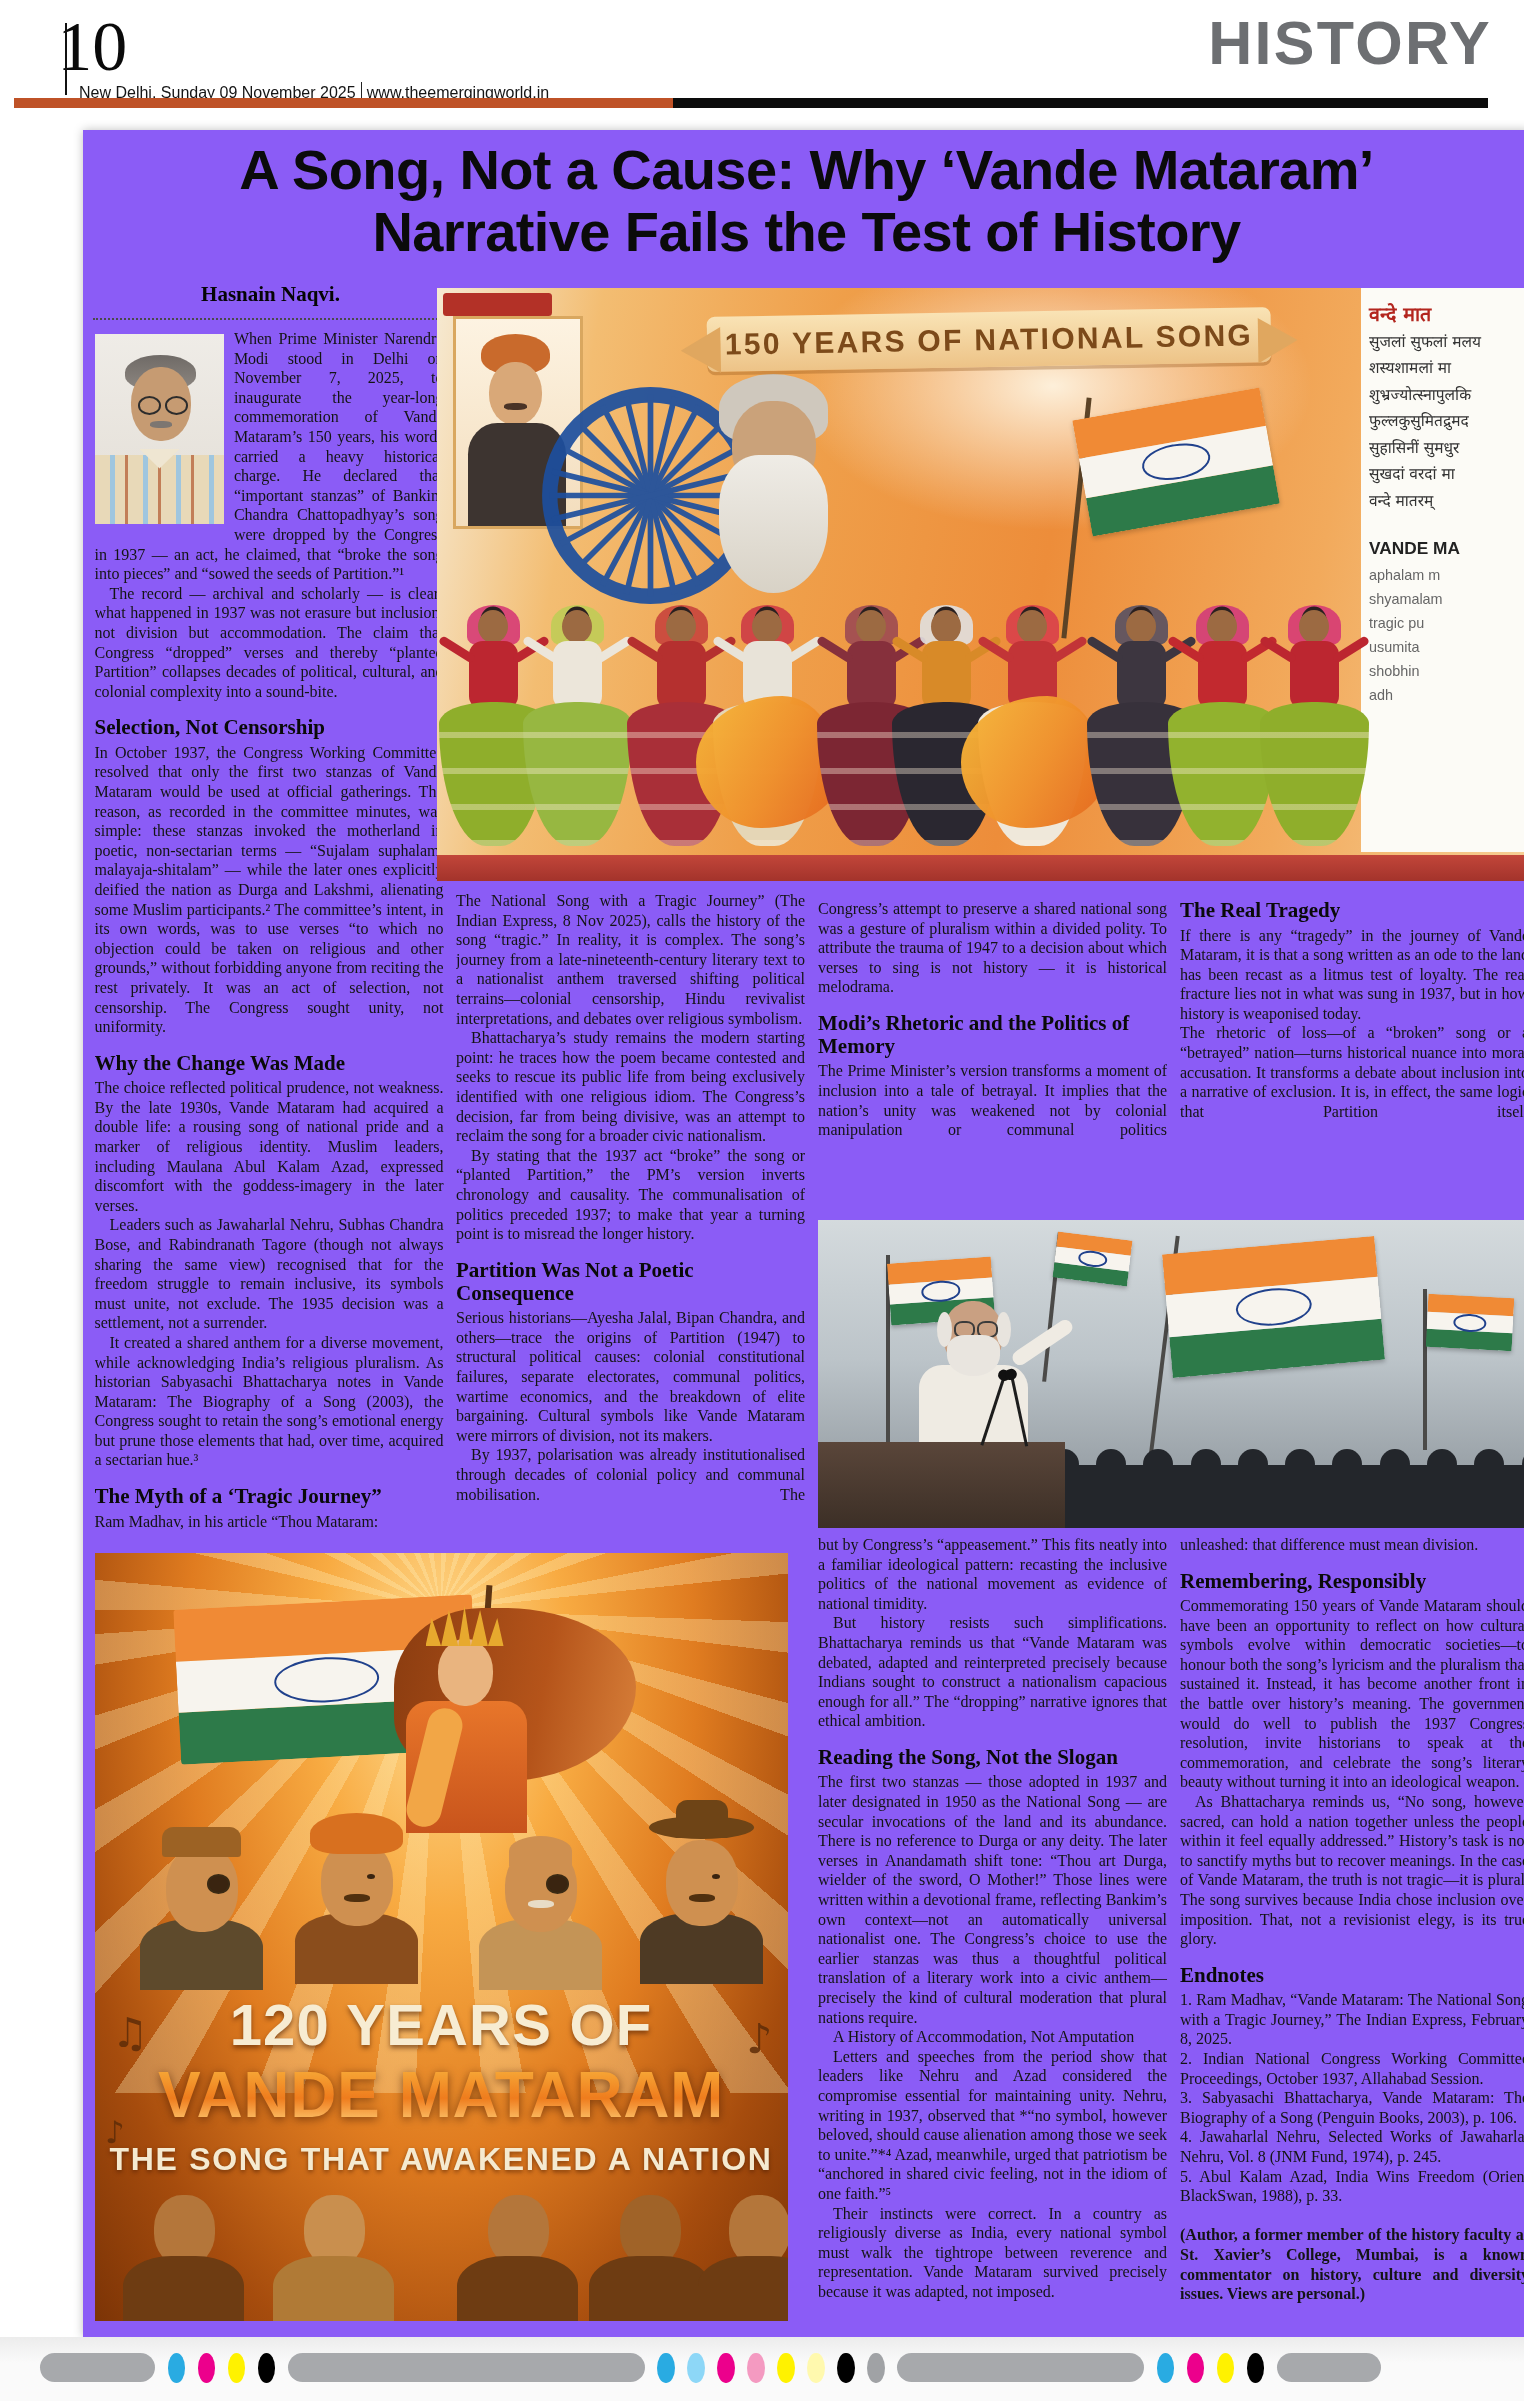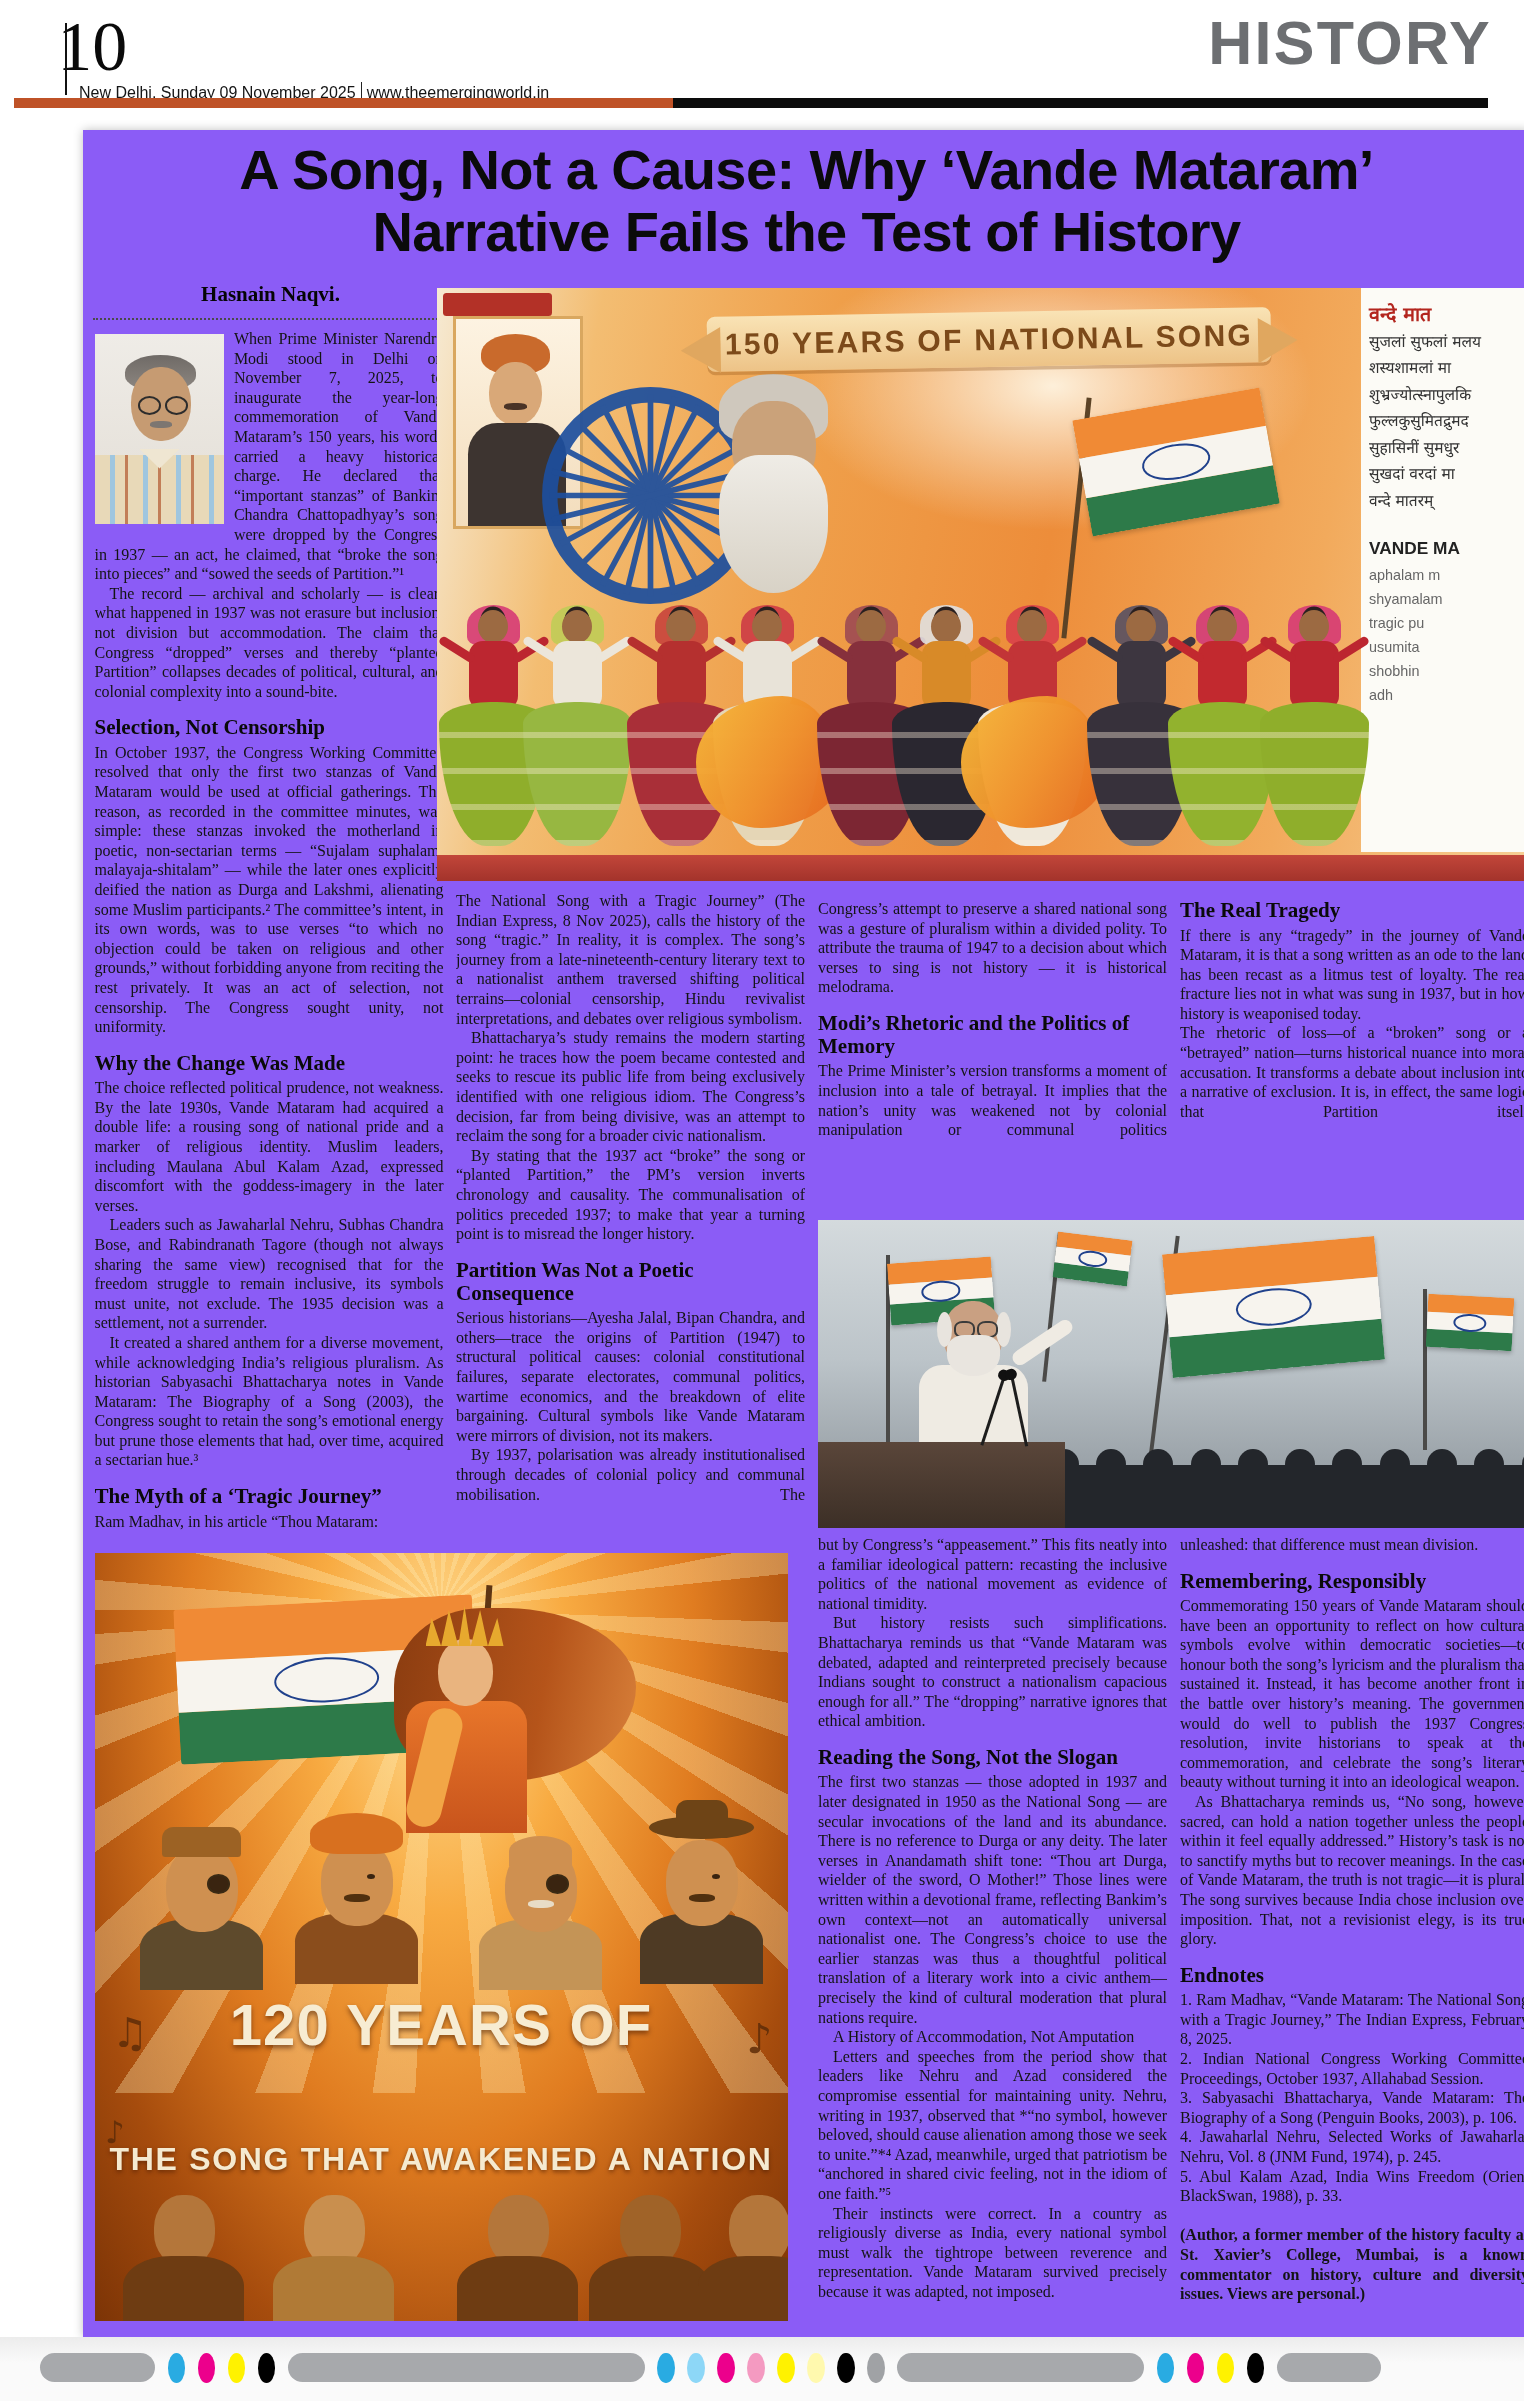--- a/index.html
+++ b/index.html
@@ -492,20 +492,21 @@
           <div class="h-bald"></div>
           <div class="h-must" style="background:#e8dcc6"></div>
         </div>
       <div class="hero h-eyes" style="left:535px;top:247px">
         <div class="h-shou" style="background:#4e3a24"></div>
           <div class="h-face"></div>
           <div class="h-hat"></div>
           <div class="h-must"></div>
         </div>
       <div class="poster-t1">120 YEARS OF</div>
+      <div class="poster-t2">VANDE MATARAM</div>
       <div class="poster-t3">THE SONG THAT AWAKENED A NATION</div>
       <div class="note" style="left:17.3px;top:460px">♫</div>
       <div class="note" style="left:10.4px;top:564px;font-size:31px">♪</div>
       <div class="note" style="right:15px;top:466px">♪</div>
       <div class="sep-bust" style="left:23px">
           <div class="sb-face"></div>
           <div class="sb-sh"></div>
         </div>
       <div class="sep-bust" style="left:173px">
           <div class="sb-face" style="background:#c98f4e"></div>

